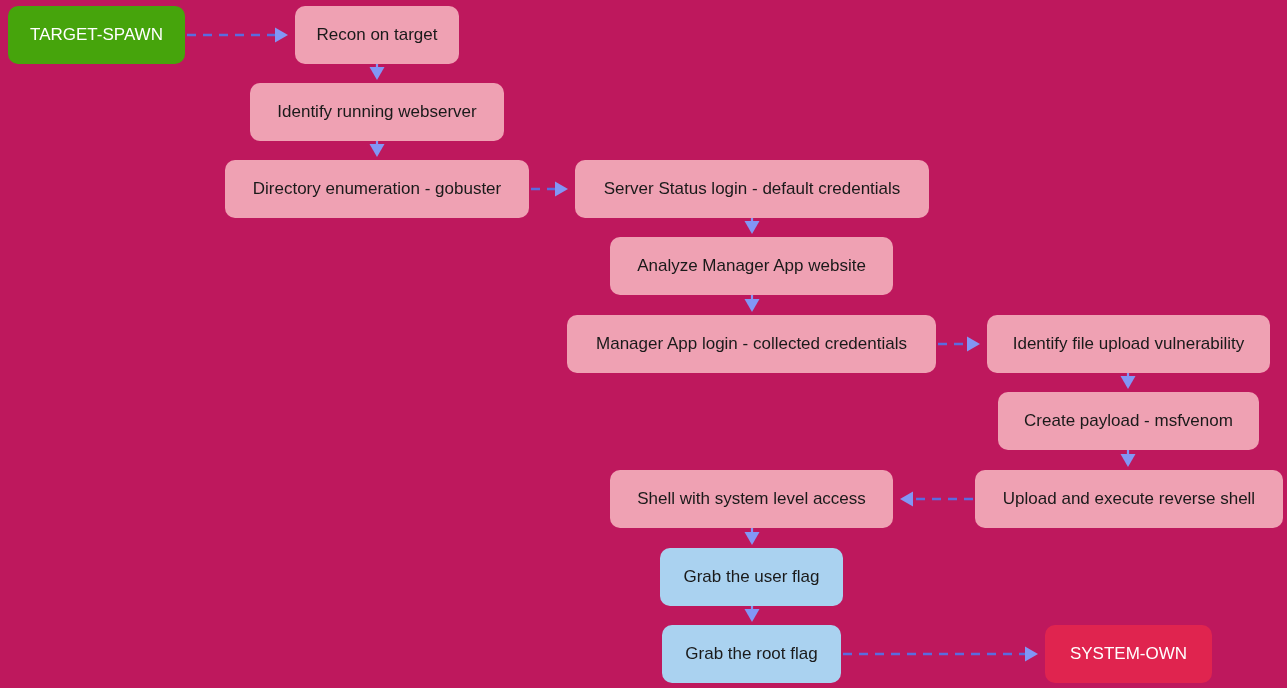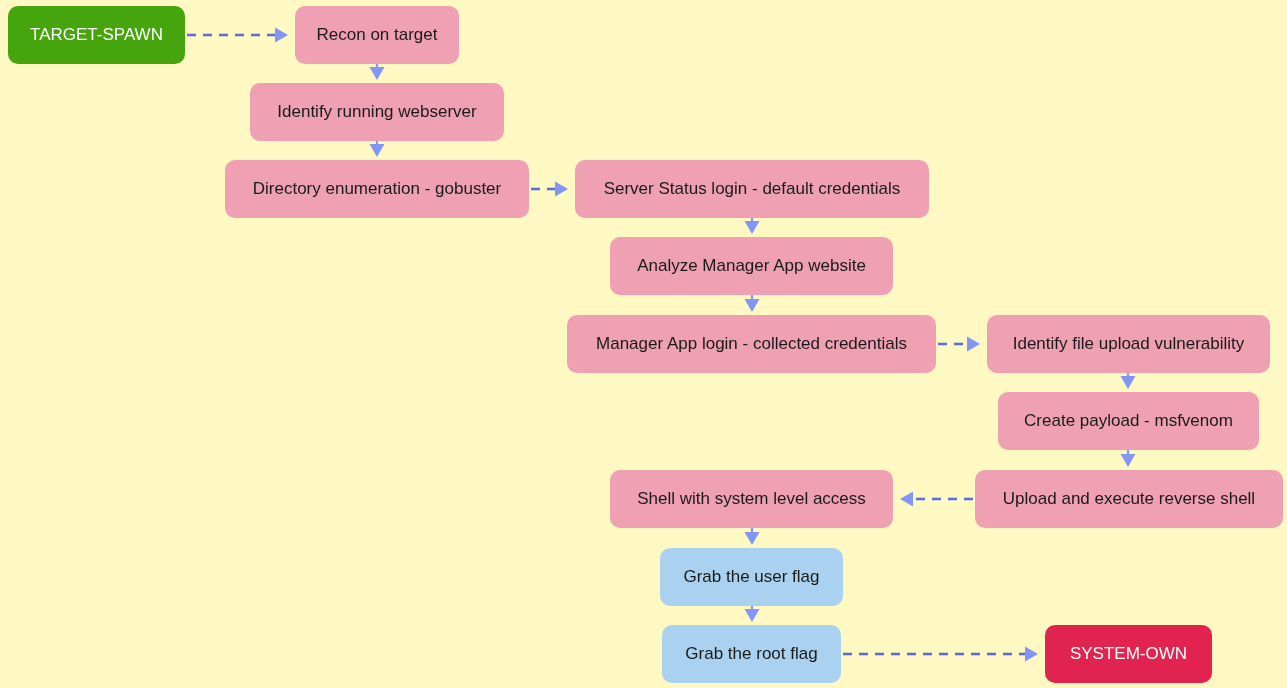--- a/index.html
+++ b/index.html
@@ -10,21 +10,21 @@
   body {
     width: 1287px;
     height: 688px;
     overflow: hidden;
     font-family: "Liberation Sans", sans-serif;
   }
   #flow-root {
     position: relative;
     width: 1287px;
     height: 688px;
-    background: #fef9c3;
+    background: #be185d;
   }
   svg.flow-canvas {
     position: absolute;
     top: 0;
     left: 0;
     width: 1287px;
     height: 688px;
     display: block;
   }
   .node-rect {

